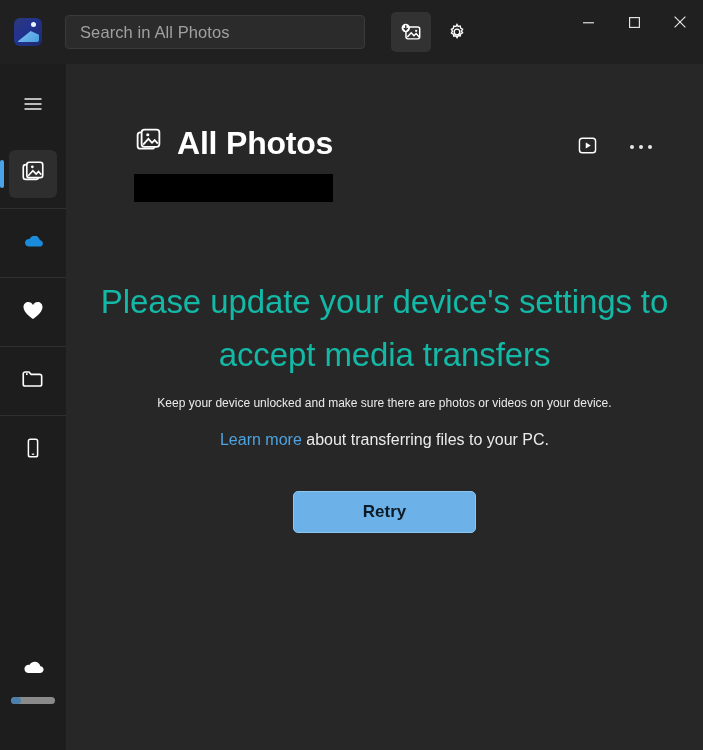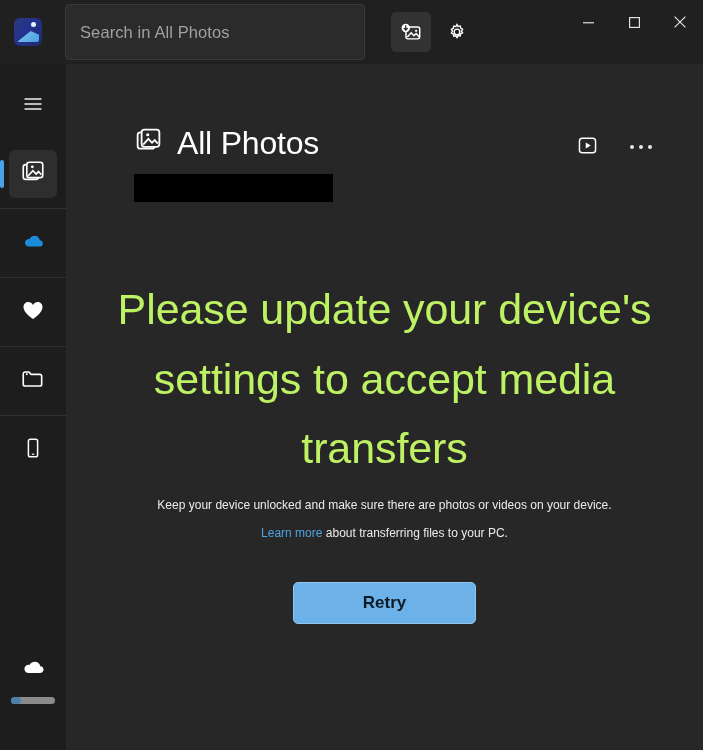--- a/index.html
+++ b/index.html
@@ -54,21 +54,21 @@
     left: 3px; bottom: 4px;
     width: 22px; height: 12px;
     background: linear-gradient(135deg, #7fc4f2 0%, #4a9fe0 100%);
     clip-path: polygon(0% 100%, 62% 8%, 100% 40%, 100% 100%);
     border-radius: 2px;
   }
 
   .search-box {
     margin-left: 23px;
     width: 300px;
-    height: 56px;
+    height: 34px;
     background: #2b2b2b;
     border: 1px solid #3a3a3a;
     border-radius: 4px;
     display: flex;
     align-items: center;
     padding: 0 14px;
   }
   .search-box .ph {
     color: #a0a0a0;
     font-size: 16.5px;
@@ -197,21 +197,21 @@
 
   .content-header {
     padding: 62px 48px 0 68px;
     display: flex;
     align-items: flex-start;
   }
   .header-left { display: flex; align-items: center; gap: 14px; }
   .header-title {
     color: #ffffff;
     font-size: 32px;
-    font-weight: normal;
+    font-weight: bold;
     line-height: 1;
     letter-spacing: -0.2px;
     white-space: nowrap;
   }
   .header-right {
     margin-left: auto;
     display: flex;
     align-items: center;
     gap: 26px;
     padding-top: 7px;
@@ -244,38 +244,38 @@
   .empty-state {
     flex: 1 1 auto;
     display: flex;
     flex-direction: column;
     align-items: center;
     justify-content: flex-start;
     padding: 73px 6px 0 6px;
     text-align: center;
   }
   .es-title {
-    color: #bef264;
-    font-size: 43px;
+    color: #14b8a6;
+    font-size: 33px;
     line-height: 1.62;
     max-width: 600px;
     font-weight: normal;
     letter-spacing: -0.1px;
   }
   .es-sub {
     color: #ebebeb;
     font-size: 12px;
     line-height: 1.62;
     margin-top: 12px;
     max-width: 600px;
     font-weight: normal;
   }
   .es-link-row {
-    margin-top: 11px;
-    font-size: 12px;
+    margin-top: 18px;
+    font-size: 16px;
     color: #ebebeb;
   }
   .es-link {
     color: #4ea3e0;
     cursor: pointer;
   }
 
   .retry-btn {
     margin-top: 42px;
     width: 183px;

